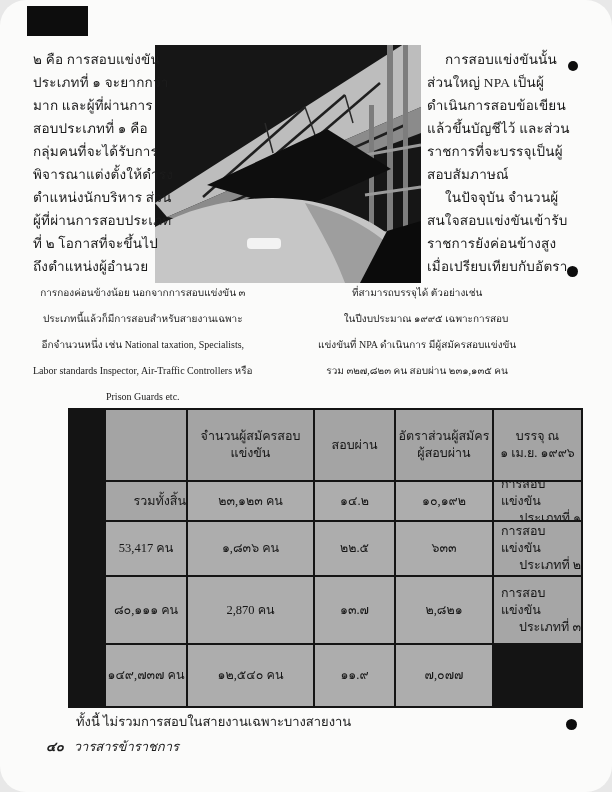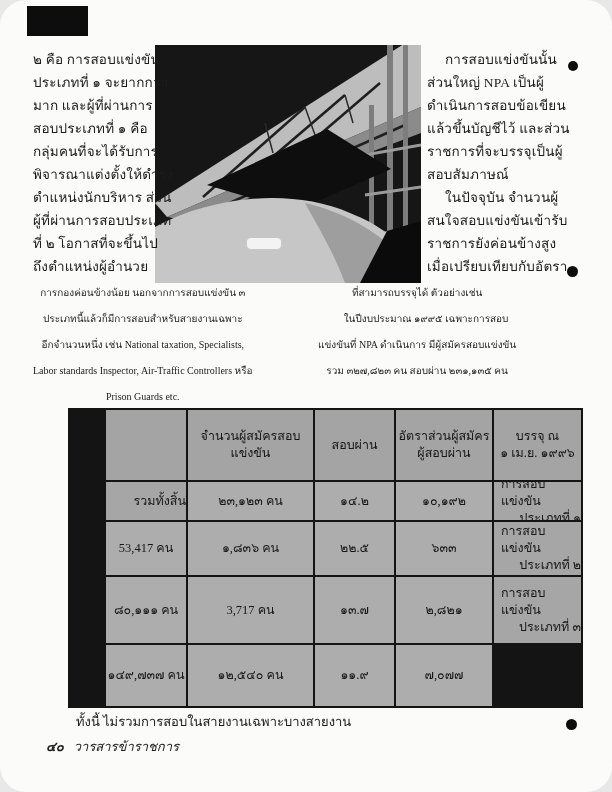--- a/index.html
+++ b/index.html
@@ -160,21 +160,21 @@
     <div class="cell num">53,417 คน</div>
     <div class="cell num">๑,๘๓๖ คน</div>
     <div class="cell num">๒๒.๕</div>
     <div class="cell num">๖๓๓</div>
 
     <div class="cell lbl">
       <span>การสอบแข่งขัน</span>
       <span>ประเภทที่ ๒</span>
     </div>
     <div class="cell num">๘๐,๑๑๑ คน</div>
-    <div class="cell num">3,717 คน</div>
+    <div class="cell num">2,870 คน</div>
     <div class="cell num">๑๓.๗</div>
     <div class="cell num">๒,๘๒๑</div>
 
     <div class="cell lbl">
       <span>การสอบแข่งขัน</span>
       <span>ประเภทที่ ๓</span>
     </div>
     <div class="cell num">๑๔๙,๗๓๗ คน</div>
     <div class="cell num">๑๒,๕๔๐ คน</div>
     <div class="cell num">๑๑.๙</div>

